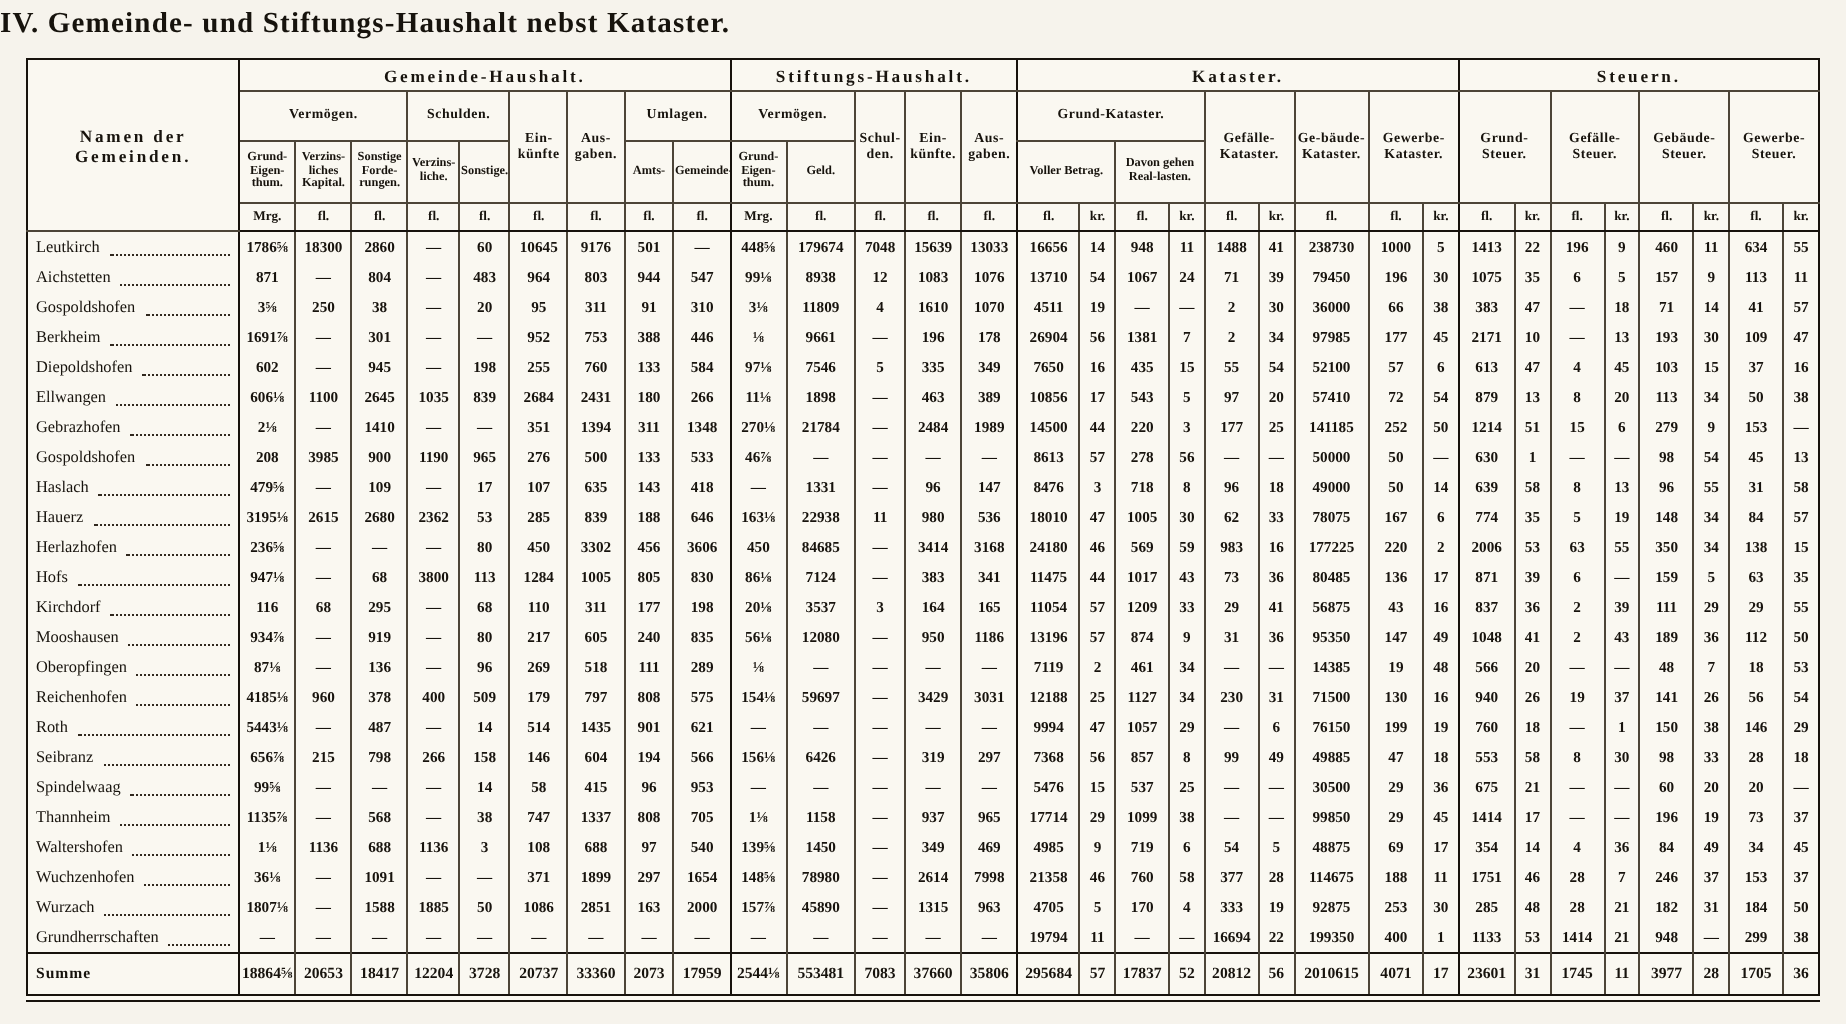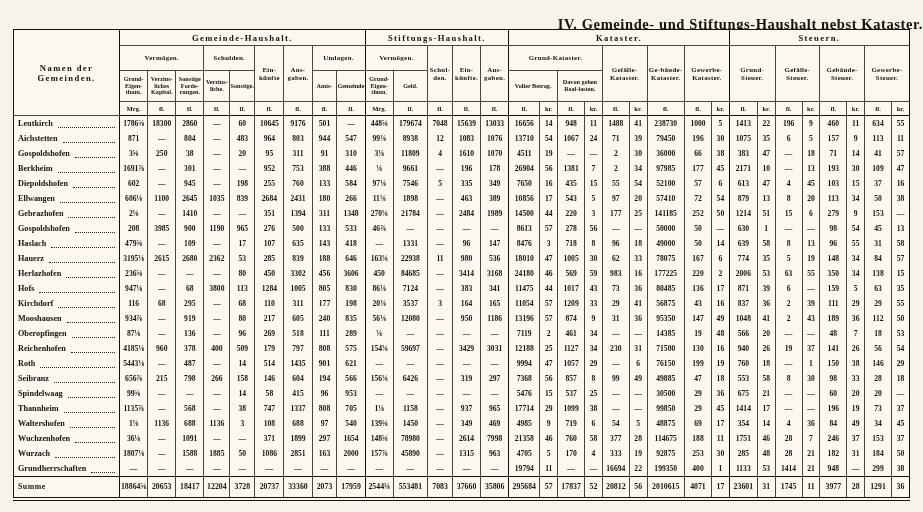--- a/index.html
+++ b/index.html
@@ -3,22 +3,22 @@
 <meta charset="utf-8">
 <style>
   html,body{margin:0;padding:0}
   body{
     width:923px;height:512px;overflow:hidden;
     background:#f6f3ec;
     font-family:"Liberation Serif","DejaVu Serif",serif;
     color:#17130d;
   }
   .title{
-    text-align:right;font-weight:bold;font-size:14.5px;
-    padding-top:16px;letter-spacing:.6px;
+    text-align:left;font-weight:bold;font-size:14.5px;
+    padding-top:4px;letter-spacing:.6px;
   }
   .tablewrap{position:absolute;left:13px;top:29px;width:897px}
   table{
     border-collapse:collapse;table-layout:fixed;width:897px;
     background:#faf8f1;
     border:1.6px solid #17120c;
     border-bottom:4px double #17120c;
   }
   th,td{
     border-left:.8px solid #4d4538;
@@ -37,21 +37,21 @@
   .thick{border-left:1.6px solid #17120c !important}
   tbody td{
     font-size:7.6px;font-weight:bold;text-align:center;
     height:15px;line-height:15px;
   }
   td.namecell{
     text-align:left;font-size:8.2px;border-left:none;
     border-right:1.6px solid #17120c;padding-left:4px;
   }
   .nrow{display:flex;align-items:flex-end}
-  .nm{white-space:nowrap;font-weight:bold}
+  .nm{white-space:nowrap;font-weight:normal}
   .leader{flex:1;min-width:8px;margin:0 4px 3px 5px;border-bottom:1.4px dotted #30281e}
   tr#summe td{
     border-top:1.4px solid #17120c;height:20px;line-height:20px;font-size:7.8px;
   }
   tr#summe td.namecell{padding-right:10px;letter-spacing:.5px}
 </style>
 </head>
 <body>
 
 <div class="title">IV. Gemeinde- und Stiftungs-Haushalt nebst Kataster.</div>
@@ -1127,18 +1127,18 @@
           <td>56</td>
           <td>2010615</td>
           <td>4071</td>
           <td>17</td>
           <td class="thick">23601</td>
           <td>31</td>
           <td>1745</td>
           <td>11</td>
           <td>3977</td>
           <td>28</td>
-          <td>1291</td>
+          <td>1705</td>
           <td>36</td>
         </tr>
       </tbody>
   </table>
 </div>
 
 </body></html>

